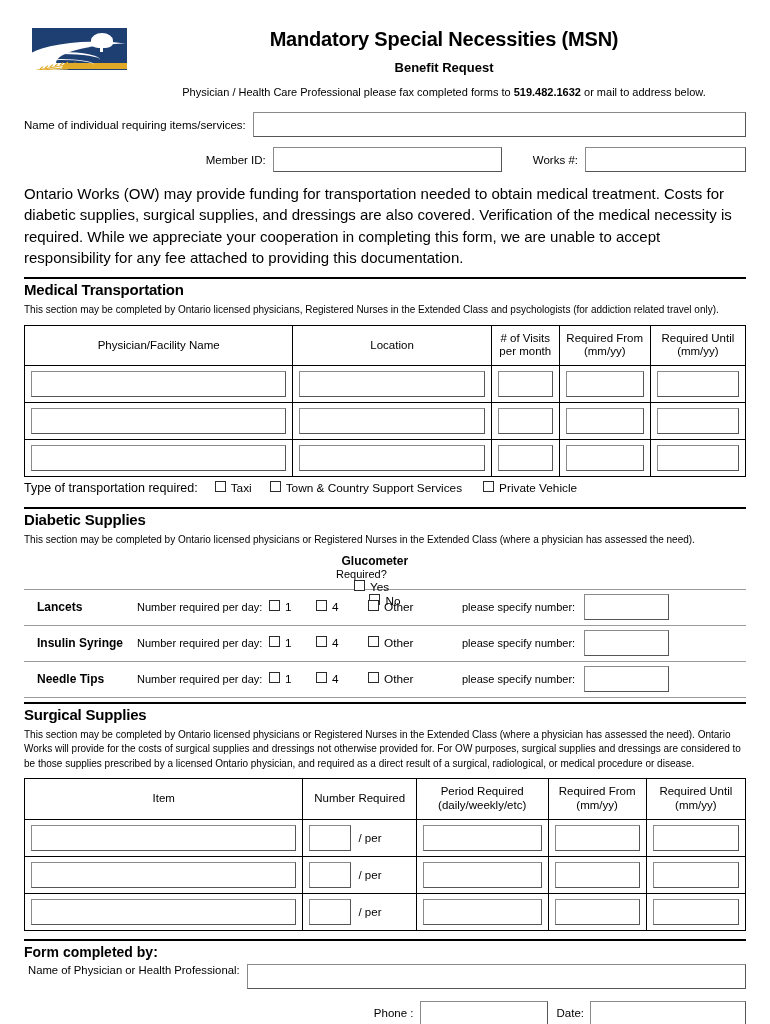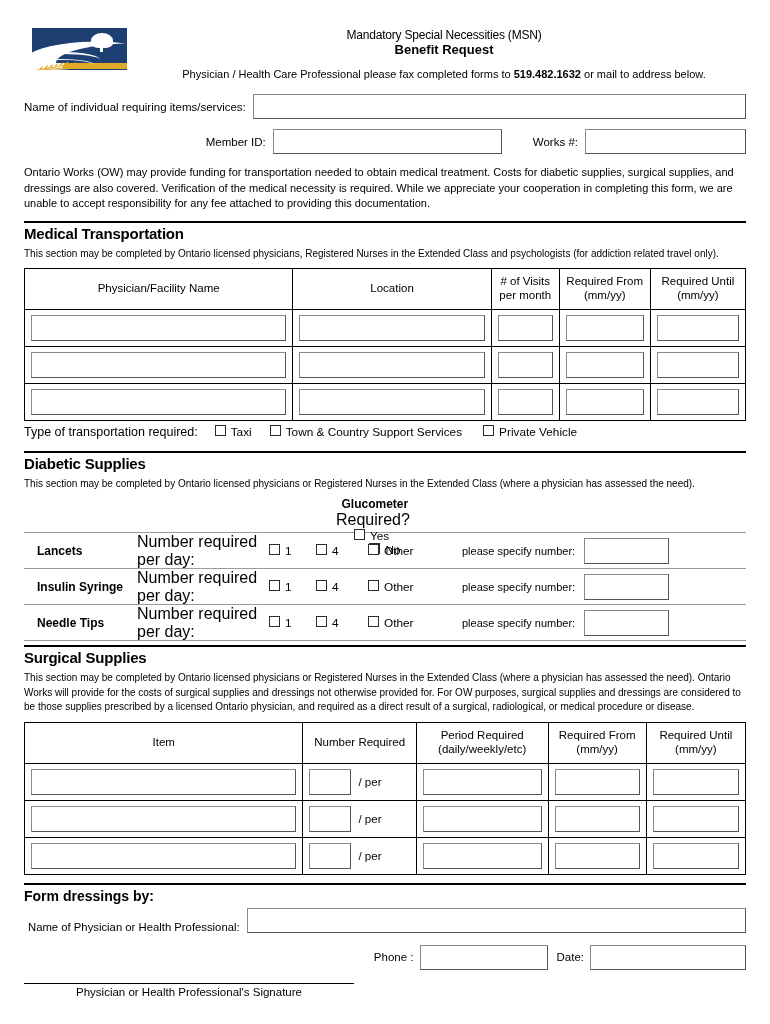--- a/index.html
+++ b/index.html
@@ -56,42 +56,42 @@
   .logo-text { text-align: center; margin-top: 2px; width: 111px; }
   .logo-huron {
     font-family: "Liberation Serif", serif; font-weight: bold;
     font-size: 25px; color: #1d3f72; letter-spacing: .5px; line-height: 1;
   }
   .logo-county {
     font-family: "Liberation Serif", serif; font-size: 11px;
     color: #1d3f72; letter-spacing: 4.2px; margin-top: 1px;
   }
   .header-mid { flex: 1; text-align: center; padding-top: 6px; }
-  .title1 { font-size: 12px; font-weight: normal; letter-spacing: -0.2px; }
-  .title2 { font-size: 13px; font-weight: bold; margin-top: 0; }
+  .title1 { font-size: 20px; font-weight: bold; letter-spacing: -0.2px; }
+  .title2 { font-size: 13px; font-weight: bold; margin-top: 9px; }
   .faxline { font-size: 11px; margin-top: 11px; }
   .faxline b { font-weight: bold; }
 
   
   .fld {
     border: 1px solid #555; border-top-color:#8a8a8a; border-left-color:#8a8a8a;
     background: #ffffff; height: 24px;
   }
   .row-name { display: flex; align-items: center; margin-top: 14px; }
   .row-name .lbl { font-size: 11.5px; }
   .row-name .fld { flex: 1; margin-left: 7px; height: 25px; }
 
   .row-member { display: flex; align-items: center; margin-top: 10px; }
   .row-member .sp { flex: 1; }
   .row-member .lbl { font-size: 11.5px; }
   .fld-member { width: 229px; margin-left: 7px; height: 25px; }
   .fld-team { width: 161px; margin-left: 7px; height: 25px; }
   .lbl-team { margin-left: 31px; }
 
-  .blurb { font-size: 11px; line-height: 1.42; margin-top: 11px; }
+  .blurb { font-size: 15px; line-height: 1.42; margin-top: 11px; }
 
   
   .sec-rule { border-top: 2.5px solid #000; margin-top: 9px; }
   .sec-title { font-size: 15px; font-weight: bold; margin-top: 2px; letter-spacing: -0.2px;}
   .sec-note { font-size: 10px; line-height: 1.45; margin-top: 5px; }
 
   
   table.grid { border-collapse: collapse; width: 100%; margin-top: 7px; table-layout: fixed; }
   table.grid th, table.grid td { border: 1px solid #000; padding: 0; }
   table.grid th {
@@ -115,31 +115,31 @@
   .cbgrp { display: inline-flex; align-items: flex-start; }
   .cbgrp .cbtext { font-size: 11.8px; margin-left: 5px; }
   .t-taxi { margin-left: 17px; }
   .t-tcss { margin-left: 18px; }
   .t-pv { margin-left: 21px; }
 
   
   .dia-row { display: flex; align-items: center; border-bottom: 1.6px solid #9b9b9b; height: 36px; }
   .dia-row.first { border-top: none; flex-direction: column; }
   .dia-name { width: 113px; font-size: 12px; font-weight: bold; padding-left: 13px; }
-  .dia-q { font-size: 16px; width: 132px; }
+  .dia-q { font-size: 11px; width: 132px; }
   .dia-q.short { width: 98px; }
   .dia-cb1 { width: 47px; }
   .dia-cb4 { width: 52px; }
   .dia-cbo { width: 86px; }
   .dia-spec { font-size: 11px; margin-left: 8px; }
   .dia-fld { width: 85px; height: 26px; margin-left: 9px; }
 
   
   .fc-title { font-size: 14px; font-weight: bold; margin-top: 3px; }
-  .row-phys { display: flex; align-items: flex-end; margin-top: 4px; }
+  .row-phys { display: flex; align-items: flex-start; margin-top: 4px; }
   .row-phys .lbl { font-size: 11.3px; padding-left: 4px; }
   .row-phys .fld { flex: 1; margin-left: 7px; height: 25px; }
   .row-pd { display: flex; align-items: center; justify-content: flex-end; margin-top: 12px; }
   .row-pd .lbl { font-size: 11.5px; }
   .fld-phone { width: 128px; margin-left: 6px; height: 25px; }
   .fld-date { width: 156px; margin-left: 6px; height: 25px; }
   .lbl-date { margin-left: 9px; }
   .sig-wrap { margin-top: 13px; }
   .sig-line { width: 330px; border-top: 1px solid #000; }
   .sig-cap { font-size: 11.5px; text-align: center; width: 330px; margin-top: 2px; }
@@ -460,21 +460,21 @@
             <div class="fld cell-fld"></div>
           </td>
         <td>
             <div class="fld cell-fld"></div>
           </td>
       </tr>
     </tbody>
   </table>
 
   <div class="sec-rule" style="margin-top:8px"></div>
-  <div class="fc-title">Form dressings by:</div>
+  <div class="fc-title">Form completed by:</div>
 
   <div class="row-phys">
     <span class="lbl">Name of Physician or Health Professional:</span>
     <div class="fld"></div>
   </div>
 
   <div class="row-pd">
     <span class="lbl">Phone :</span>
     <div class="fld fld-phone"></div>
     <span class="lbl lbl-date">Date:</span>

